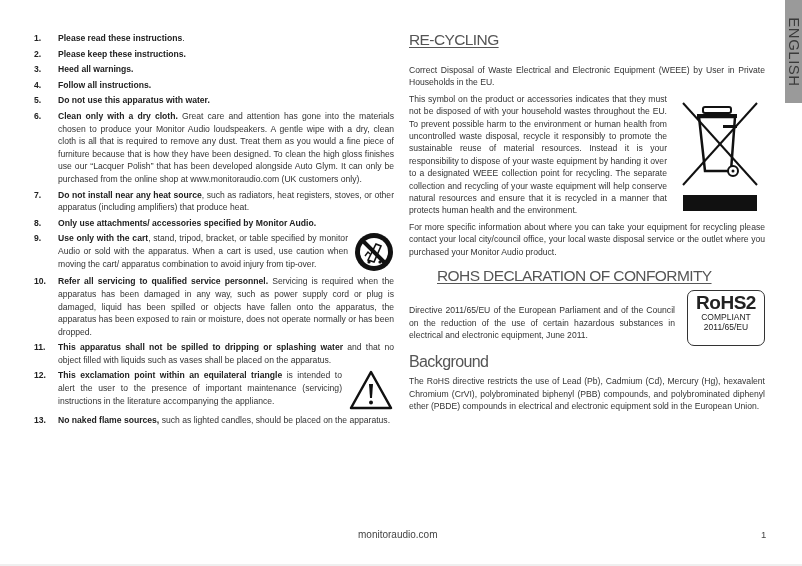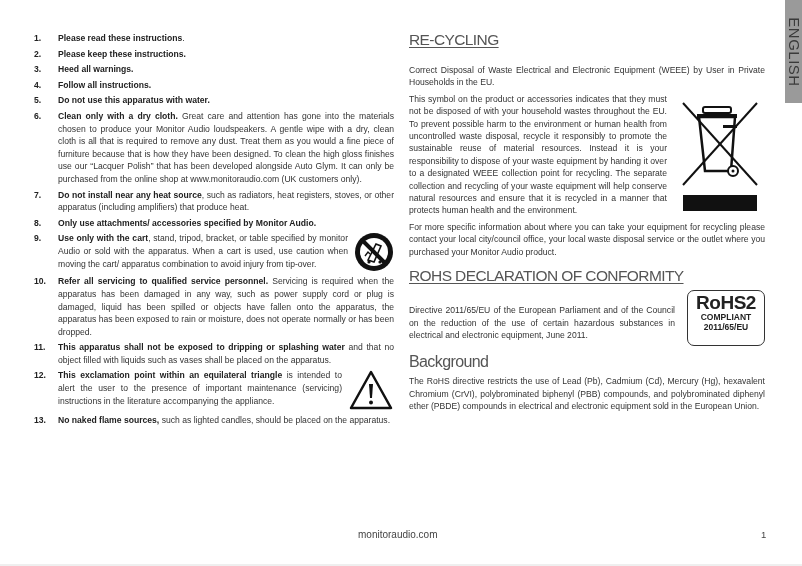--- a/index.html
+++ b/index.html
@@ -18,21 +18,21 @@
   ol { list-style:none; margin:2px 0 0 0; padding:0; }
   li { position:relative; padding-left:24px; font-size:8.6px; line-height:12.6px; margin-bottom:3px; text-align:justify; color:#333; }
   li .num { position:absolute; left:0; top:0; font-weight:bold; color:#222; }
   li b { color:#222; }
   .float-icon { float:right; margin:0 0 0 6px; }
   p { margin:0 0 4px 0; font-size:8.6px; line-height:12.4px; color:#333; text-align:justify; }
   .weee { float:right; width:90px; margin:2px 0 0 8px; }
   .rohs-badge { float:right; width:78px; height:56px; margin:4px 0 0 12px; border:1.5px solid #333; border-radius:7px;
        text-align:center; box-sizing:border-box; padding-top:2px; }
   .rohs-badge .big { font-weight:bold; font-size:19px; line-height:19px; color:#222; letter-spacing:-0.5px; }
-  .rohs-badge .small { font-weight:bold; font-size:8.5px; line-height:10px; color:#222; }
+  .rohs-badge .small { font-weight:normal; font-size:8.5px; line-height:10px; color:#222; }
   .footer-site { position:absolute; left:358px; top:529px; font-size:10px; color:#444; }
   .footer-page { position:absolute; left:761px; top:529px; font-size:9.5px; color:#444; }
   .clear { clear:both; }
 </style>
 </head>
 <body>
 
 <div class="lang-tab">
   <span>ENGLISH</span>
 </div>
@@ -55,21 +55,21 @@
         <line x1="9" y1="9" x2="31" y2="31" stroke="#111" stroke-width="4"></line>
         <path d="M14 28 L22 12 L27 14 L20 30 Z" fill="none" stroke="#111" stroke-width="1.6"></path>
         <circle cx="15" cy="30" r="1.6" fill="#111"></circle>
           <circle cx="26" cy="30" r="1.6" fill="#111"></circle>
         <path d="M11 24 l3 -4 l2 2" stroke="#111" stroke-width="1.4" fill="none"></path>
       </svg>
       <b>Use only with the cart</b><span>, stand, tripod, bracket, or table specified by monitor Audio or sold with the apparatus.  When a cart is used, use caution when moving the cart/ apparatus combination to avoid injury from tip-over.</span>
       <div class="clear"></div>
     </li>
     <li><span class="num">10.</span><b>Refer all servicing to qualified service personnel.</b><span>  Servicing is required when the apparatus has been damaged in any way, such as power supply cord or plug is damaged, liquid has been spilled or objects have fallen onto the apparatus, the apparatus has been exposed to rain or moisture, does not operate normally or has been dropped.</span></li>
-    <li><span class="num">11.</span><b>This apparatus shall not be exposed to dripping or splashing water</b><span> and that no object filled with liquids such as vases shall be placed on the apparatus.</span></li>
+    <li><span class="num">11.</span><b>This apparatus shall not be spilled to dripping or splashing water</b><span> and that no object filled with liquids such as vases shall be placed on the apparatus.</span></li>
     <li>
       <span class="num">12.</span>
       <svg class="float-icon" width="46" height="42" viewBox="0 0 46 42">
         <path d="M23 3 L43 39 L3 39 Z" fill="none" stroke="#111" stroke-width="2.5" stroke-linejoin="round"></path>
         <path d="M21 15 L25 15 L24 29 L22 29 Z" fill="#111"></path>
         <circle cx="23" cy="33.5" r="2" fill="#111"></circle>
       </svg>
       <b>This exclamation point within an equilateral triangle</b><span> is intended to alert the user to the presence of important maintenance (servicing) instructions in the literature accompanying the appliance.</span>
       <div class="clear"></div>
     </li>
@@ -87,21 +87,21 @@
     <path d="M24 22 L60 22 L56 76 L30 76 Z" fill="none" stroke="#111" stroke-width="2.5"></path>
     <rect x="22" y="19" width="40" height="4" fill="#111"></rect>
     <rect x="48" y="30" width="14" height="3" fill="#111"></rect>
     <circle cx="58" cy="76" r="5" fill="#fff" stroke="#111" stroke-width="2"></circle>
     <circle cx="58" cy="76" r="1.5" fill="#111"></circle>
     <rect x="8" y="100" width="74" height="16" fill="#111"></rect>
   </svg>
   <p>This symbol on the product or accessories indicates that they must not be disposed of with your household wastes throughout the EU. To prevent possible harm to the environment or human health from uncontrolled waste disposal, recycle it responsibly to promote the sustainable reuse of material resources. Instead it is your responsibility to dispose of your waste equipment by handing it over to a  designated WEEE collection point for recycling. The separate collection and recycling of your waste equipment will help conserve natural resources and ensure that it is recycled in a manner that protects human health and the environment.</p>
   <p>For more specific information about where you can take your equipment for recycling please contact your local city/council office, your local waste disposal service or the outlet where you purchased your Monitor Audio product.</p>
 
-  <h2 style="margin-top:8px;">ROHS DECLARATION OF CONFORMITY</h2>
+  <h2 style="margin-top:8px;margin-left:28px;">ROHS DECLARATION OF CONFORMITY</h2>
   <div class="rohs-badge">
     <div class="big">RoHS2</div>
     <div class="small">COMPLIANT</div>
     <div class="small">2011/65/EU</div>
   </div>
   <p style="margin-top:18px;">Directive 2011/65/EU of the European Parliament and of the Council on the reduction of the use of certain hazardous substances in electrical and electronic equipment, June 2011.</p>
   <div class="clear"></div>
 
   <h2 class="plain" style="margin-top:6px;">Background</h2>
   <p style="margin-top:3px;">The RoHS directive restricts the use of Lead (Pb), Cadmium (Cd), Mercury (Hg), hexavalent Chromium (CrVI), polybrominated biphenyl (PBB) compounds, and polybrominated diphenyl ether (PBDE) compounds in electrical and electronic equipment sold in the European Union.</p>

